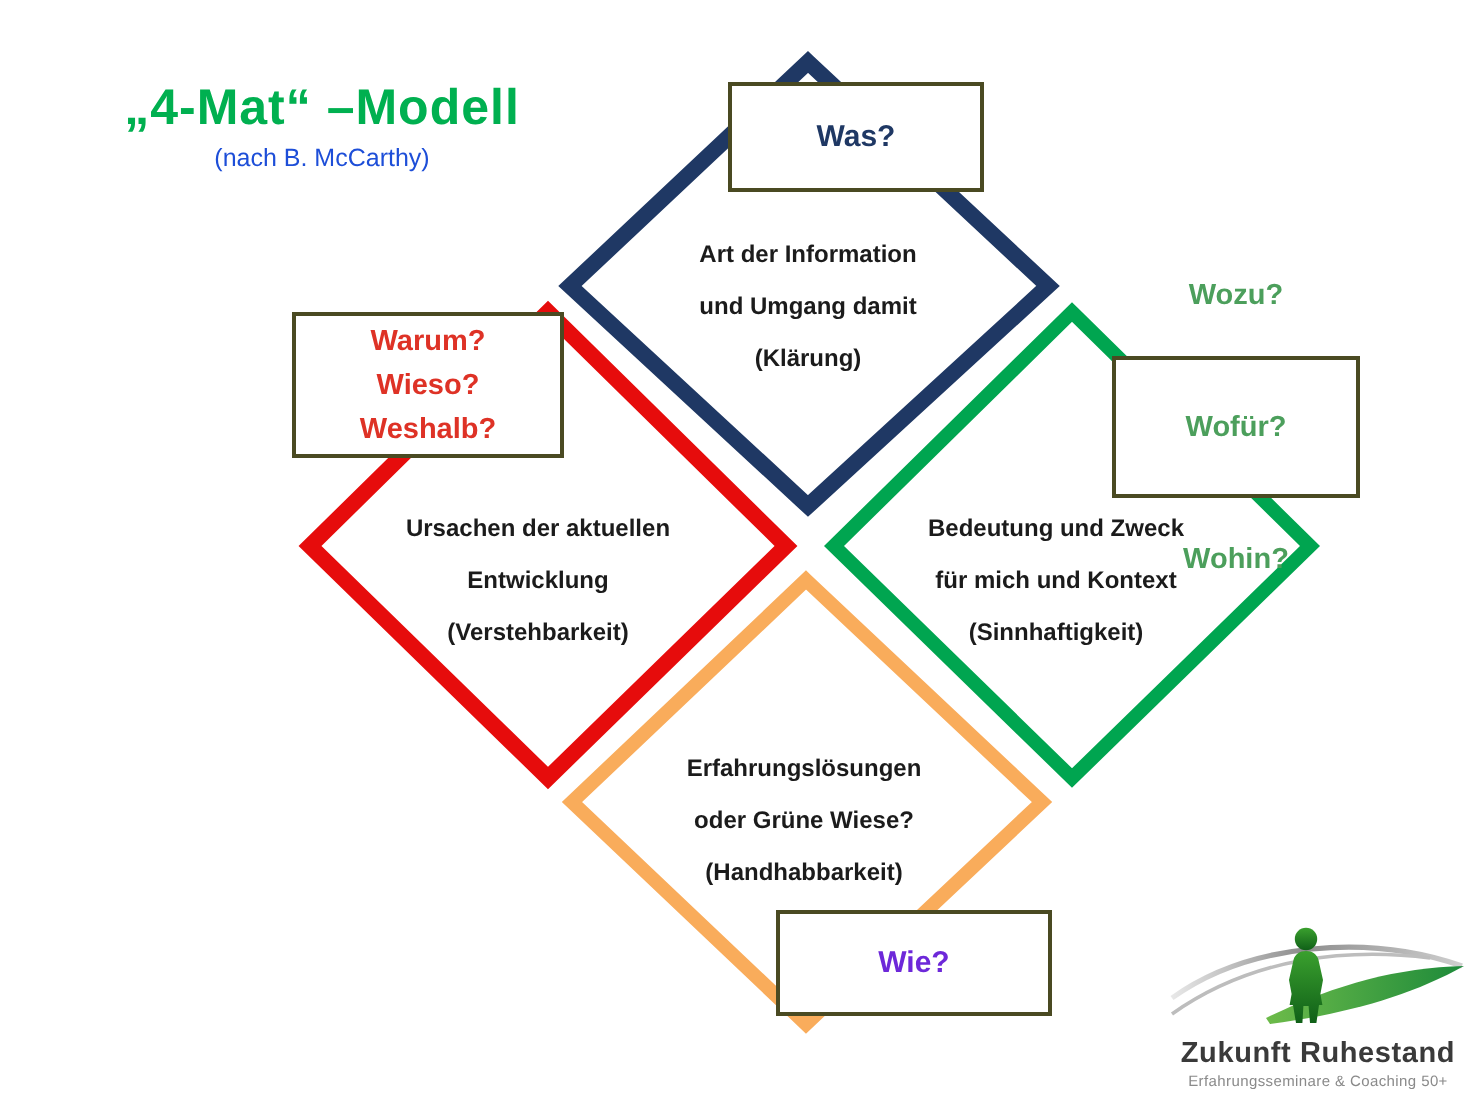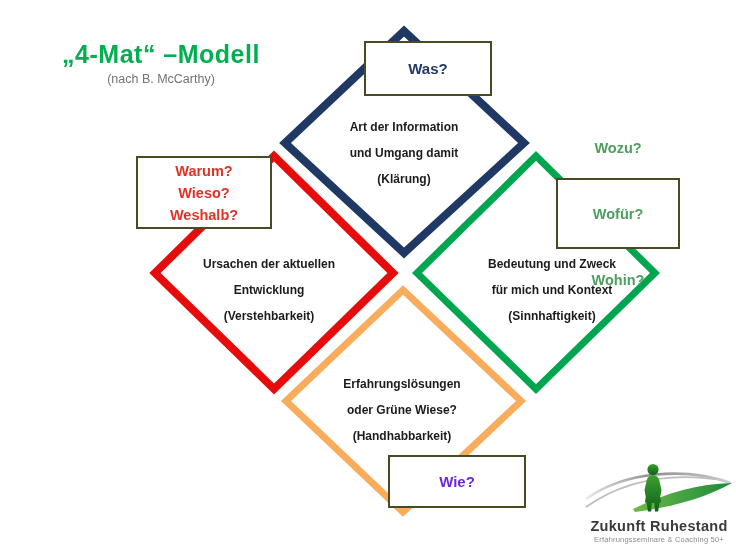--- a/index.html
+++ b/index.html
@@ -3,41 +3,41 @@
 <meta charset="utf-8">
 <style>
   html,body{margin:0;padding:0;background:#fff;}
   .slide{
     position:relative;width:736px;height:552px;background:#ffffff;overflow:hidden;
     font-family:"Liberation Sans",sans-serif;
   }
   
   .title-block{position:absolute;left:46px;top:40px;width:230px;text-align:center;}
   .title{font-size:25px;font-weight:bold;color:#00B050;letter-spacing:0.5px;}
-  .subtitle{font-size:12.5px;color:#737373;margin-top:3px;}
+  .subtitle{font-size:12.5px;color:#1d4ed8;margin-top:3px;}
 
   
   svg.diamonds{position:absolute;left:0;top:0;}
 
   
   .dlabel{position:absolute;text-align:center;font-size:12px;line-height:26px;
           font-weight:600;color:#1b1b1b;}
   .dlabel span{display:block;}
   .dlabel-navy{left:284px;top:114px;width:240px;}
   .dlabel-red{left:139px;top:251px;width:260px;}
-  .dlabel-green{left:422px;top:251px;width:260px;}
+  .dlabel-green{left:398px;top:251px;width:260px;}
   .dlabel-orange{left:277px;top:371px;width:250px;}
 
   
   .qbox{position:absolute;background:#ffffff;border:2px solid #4A4A22;
         display:flex;flex-direction:column;justify-content:center;
         text-align:center;font-weight:600;}
   .qbox span{display:block;}
   .qbox-was{left:344px;top:41px;width:124px;height:51px;font-size:15px;color:#1F3864;margin-left:20px;}
-  .qbox-warum{left:136px;top:156px;width:132px;height:69px;font-size:14.5px;line-height:22px;color:#DE3226;}
+  .qbox-warum{left:146px;top:156px;width:132px;height:69px;font-size:14.5px;line-height:22px;color:#DE3226;}
   .qbox-wozu{left:556px;top:178px;width:120px;height:67px;font-size:14.5px;line-height:22px;color:#4C9F5C;gap:44px;}
   .qbox-wie{left:343px;top:455px;width:134px;height:49px;font-size:15px;color:#6d28d9;margin-left:45px;}
 
   
   .logo{position:absolute;left:583px;top:458px;width:152px;text-align:center;}
   .logo-brand{font-size:14.5px;font-weight:bold;color:#3a3a3a;letter-spacing:0.3px;margin-top:-2px;}
   .logo-tagline{font-size:7.5px;color:#8a8a8a;margin-top:1px;letter-spacing:0.2px;}
 </style>
 </head>
 <body>

